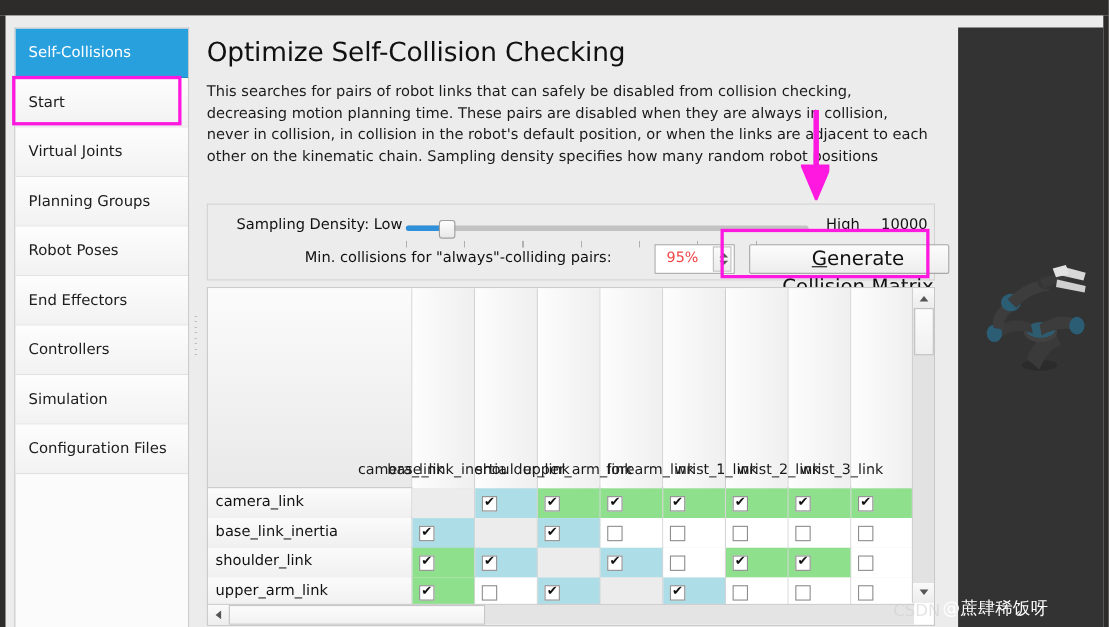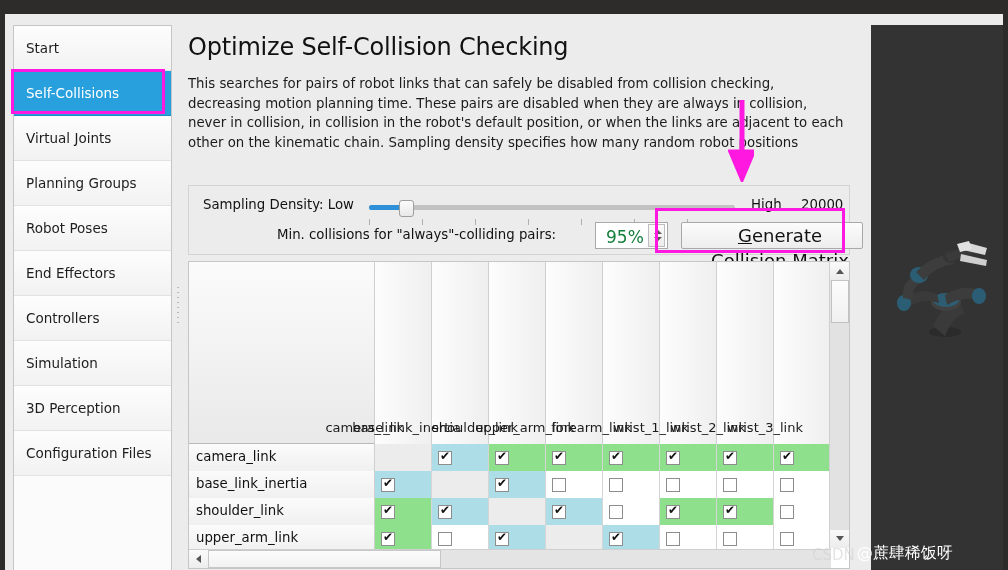--- a/index.html
+++ b/index.html
@@ -24,37 +24,37 @@
 
   
   .main { position:absolute; left:184px; top:25px; width:680px; height:545px; background:#ececec; }
   h1.title { font-size:24px; font-weight:normal; color:#111; letter-spacing:-.2px; margin:8px 0 0 4px; }
   p.desc { margin:13px 0 0 4px; width:660px; font-size:13.3px; line-height:19.6px; color:#1b1b1b; }
 
   .optbox { position:absolute; left:4px; top:160px; width:662px; height:70px;
     background:#ececec; border:1px solid #d3d3d3; }
   .row1 { position:absolute; left:14px; top:7px; width:640px; height:26px; }
   .lbl { font-size:13.3px; color:#111; }
-  .row1 .lowlbl { position:absolute; left:0; top:4px; }
+  .row1 .lowlbl { position:absolute; left:12px; top:4px; }
   .slider { position:absolute; left:166px; top:7px; width:366px; height:18px; }
   .sl-groove { position:absolute; left:0; top:5px; width:366px; height:5px;
     background:#c2c2c2; border-radius:3px; }
   .sl-fill { position:absolute; left:0; top:5px; width:35px; height:5px; background:#2e90d8; border-radius:3px; }
   .sl-handle { position:absolute; left:30px; top:0; width:15px; height:17px;
     background:linear-gradient(#fdfdfd,#e8e8e8); border:1px solid #9e9e9e; border-radius:3px; }
   .sl-ticks { position:absolute; left:0; top:19px; width:366px; height:6px;
     background-image:repeating-linear-gradient(to right,#b0b0b0 0 1px,transparent 1px 53px); }
   .highlbl { position:absolute; left:548px; top:4px; }
   .maxlbl  { position:absolute; left:598px; top:4px; }
 
   .row2 { position:absolute; left:14px; top:36px; width:646px; height:28px; }
   .minlbl { position:absolute; left:74px; top:5px; font-size:13.3px; color:#111; }
   .spin { position:absolute; left:392px; top:0; width:73px; height:27px; background:#fff;
     border:1px solid #a9a9a9; }
-  .spin .val { position:absolute; left:10px; top:4px; font-size:17px; color:#15803d; }
+  .spin .val { position:absolute; left:10px; top:4px; font-size:13px; color:#ef4444; }
   .spin .btns { position:absolute; right:2px; top:1px; width:17px; height:23px;
     background:linear-gradient(#fafafa,#ececec); border:1px solid #bdbdbd; }
   .spin .up,.spin .dn { position:absolute; left:5px; width:0; height:0;
     border-left:4px solid transparent; border-right:4px solid transparent; }
   .spin .up { top:5px; border-bottom:4px solid #555; }
   .spin .dn { bottom:5px; border-top:4px solid #555; }
   .genbtn { position:absolute; left:478px; top:0; width:182px; height:27px;
     background:linear-gradient(#fcfcfc,#ededed); border:1px solid #a8a8a8; border-radius:2px;
     font-size:18px; color:#111; text-align:center; line-height:25px;padding-left:16px; }
   .genbtn u { text-decoration:underline; }
@@ -131,29 +131,28 @@
 </head>
 <body>
 
 <div id="root">
 
   <div class="titlebar"></div>
   <div class="leftedge"></div>
   <div class="rightedge"></div>
 
   <div class="sidebar" id="sidebar">
+      <div class="nav-item sel">Self-Collisions</div>
       <div class="nav-item">Start</div>
-      <div class="nav-item sel">Self-Collisions</div>
       <div class="nav-item">Virtual Joints</div>
       <div class="nav-item">Planning Groups</div>
       <div class="nav-item">Robot Poses</div>
       <div class="nav-item">End Effectors</div>
       <div class="nav-item">Controllers</div>
       <div class="nav-item">Simulation</div>
-      <div class="nav-item">3D Perception</div>
       <div class="nav-item">Configuration Files</div>
     </div>
 
   <div class="splitter">
     <div class="dots"></div>
   </div>
 
   <div class="main">
     <h1 class="title">Optimize Self-Collision Checking</h1>
     <p class="desc">This searches for pairs of robot links that can safely be disabled from collision checking, decreasing motion planning time. These pairs are disabled when they are always in collision, never in collision, in collision in the robot's default position, or when the links are adjacent to each other on the kinematic chain. Sampling density specifies how many random robot positions</p>
@@ -161,21 +160,21 @@
     <div class="optbox">
       <div class="row1">
         <span class="lbl lowlbl">Sampling Density: Low</span>
         <div class="slider">
           <div class="sl-groove"></div>
           <div class="sl-fill" style="width: 32.94px;"></div>
           <div class="sl-handle" style="left: 29.94px;"></div>
           <div class="sl-ticks"></div>
         </div>
         <span class="lbl highlbl">High</span>
-        <span class="lbl maxlbl">20000</span>
+        <span class="lbl maxlbl">10000</span>
       </div>
 
       <div class="row2">
         <span class="minlbl">Min. collisions for "always"-colliding pairs:</span>
         <div class="spin">
           <span class="val">95%</span>
           <div class="btns">
             <div class="up"></div>
             <div class="dn"></div>
           </div>

